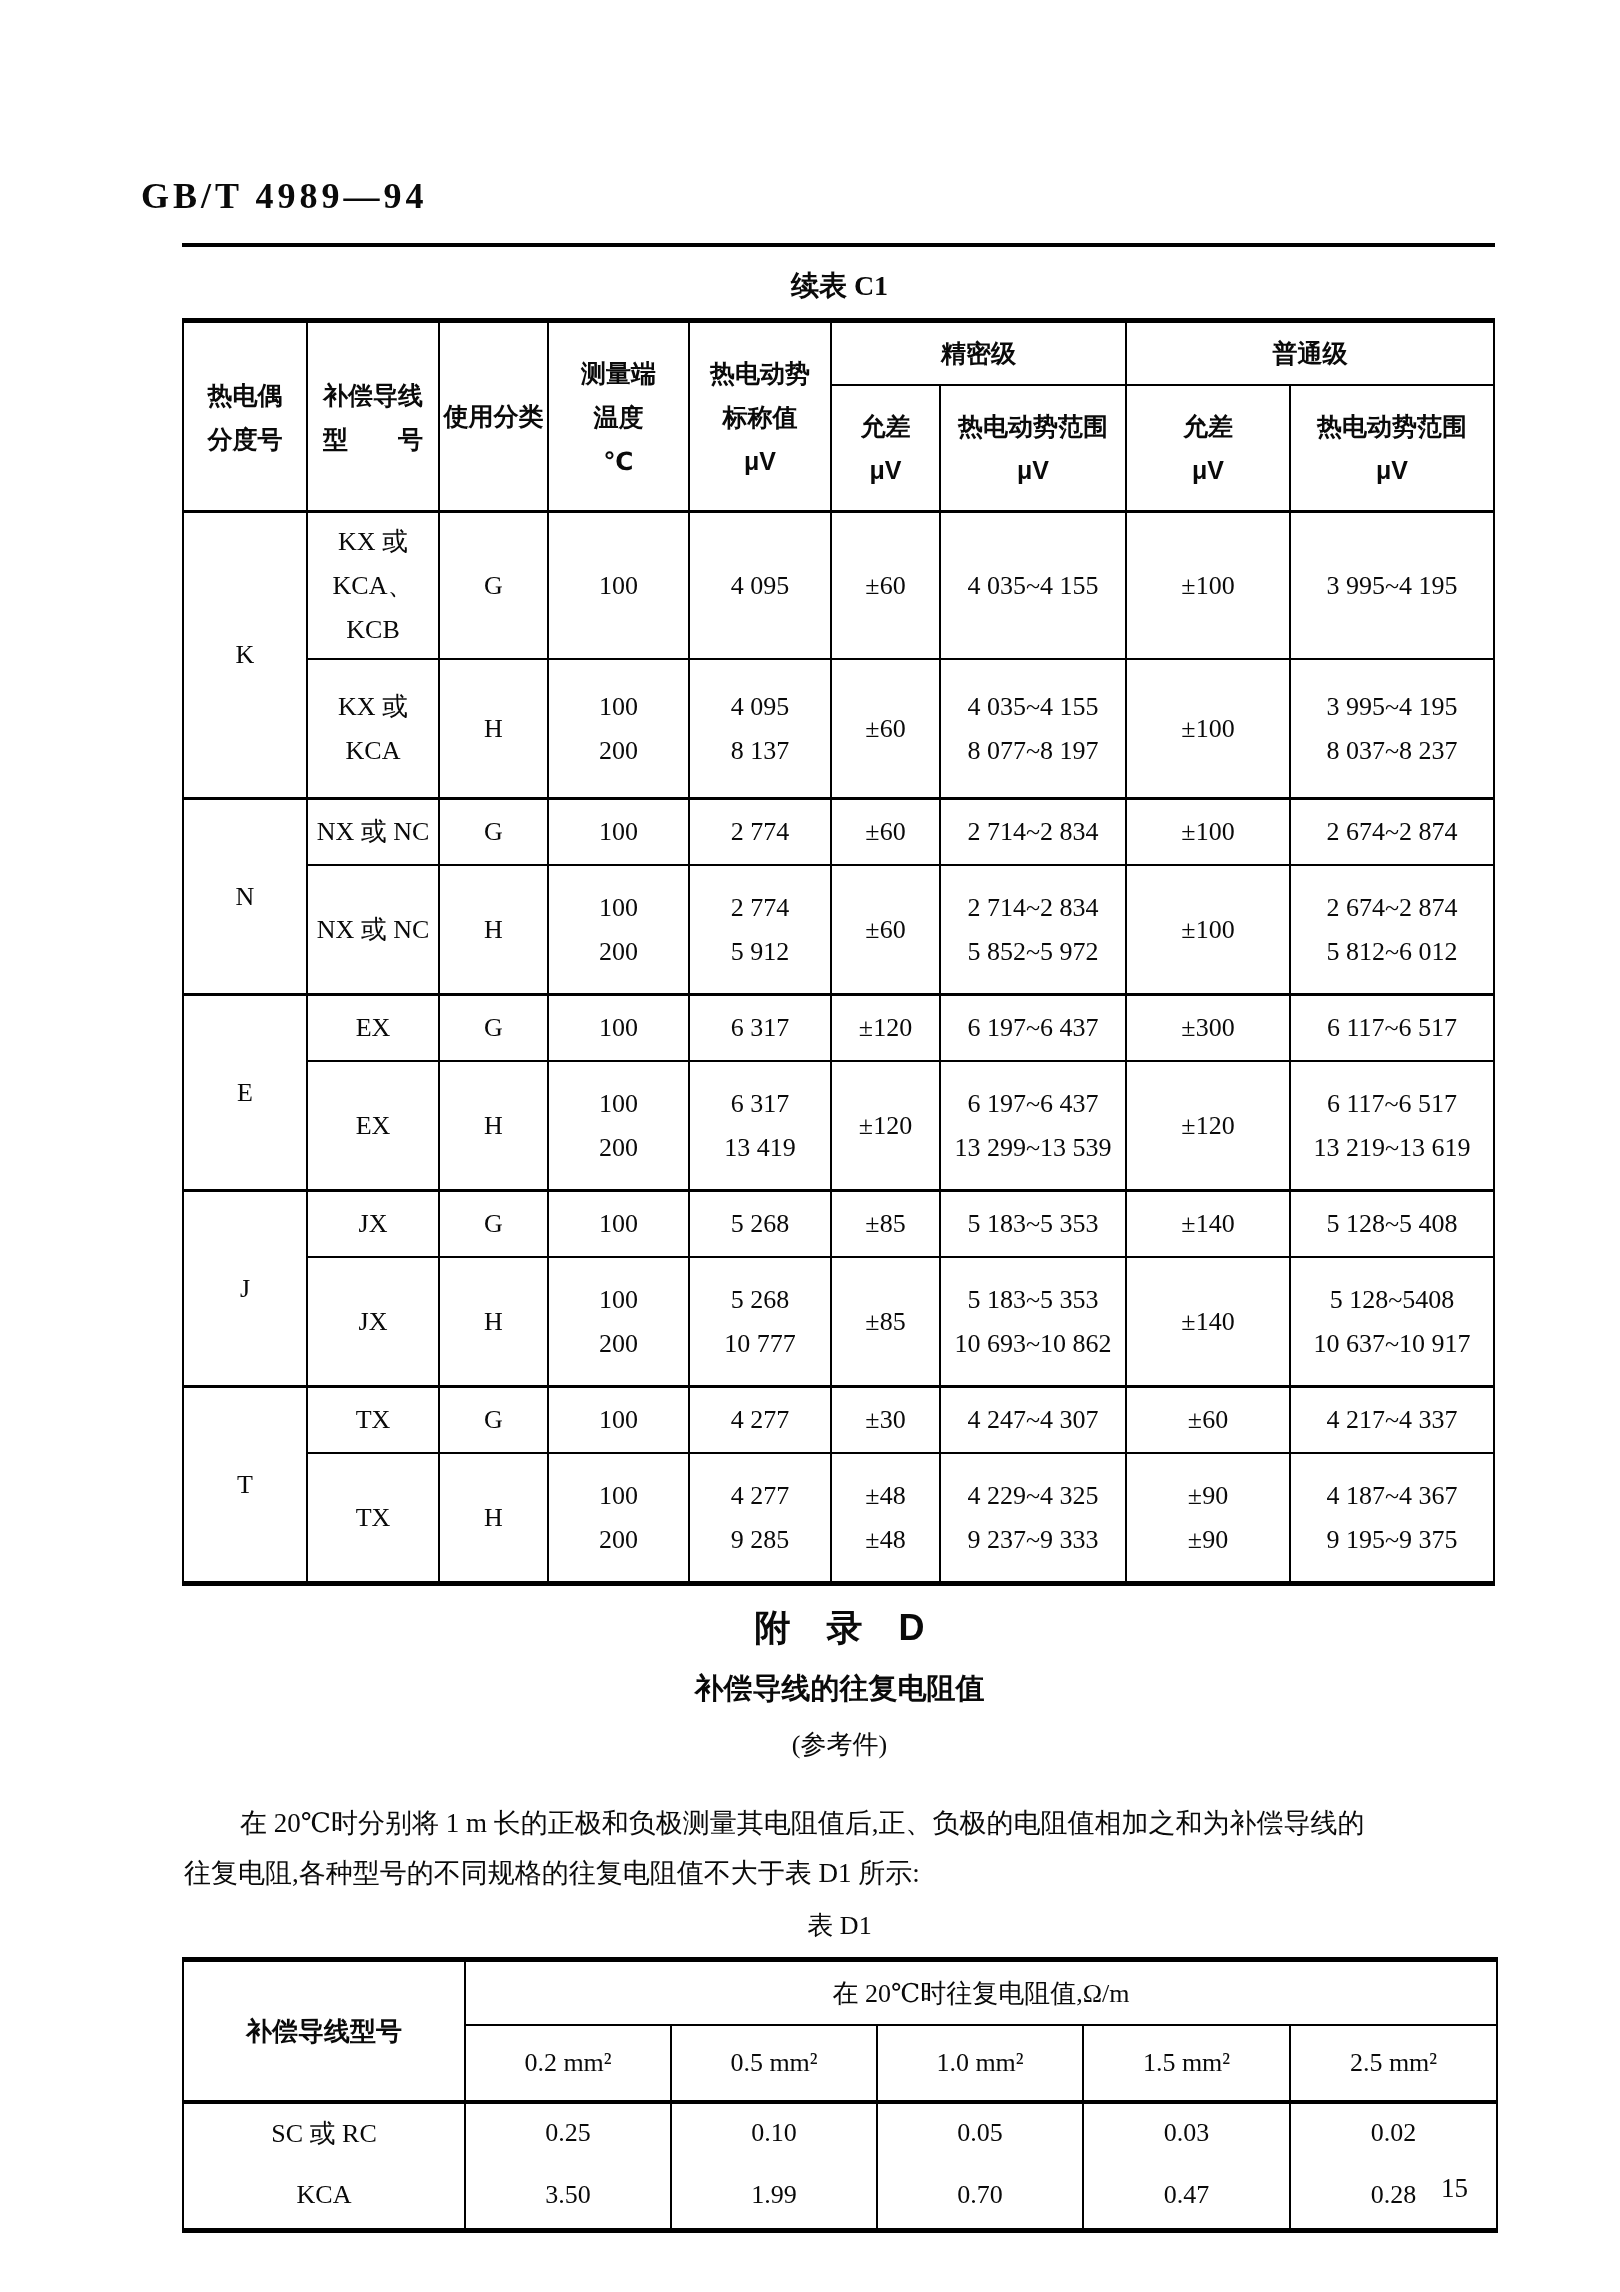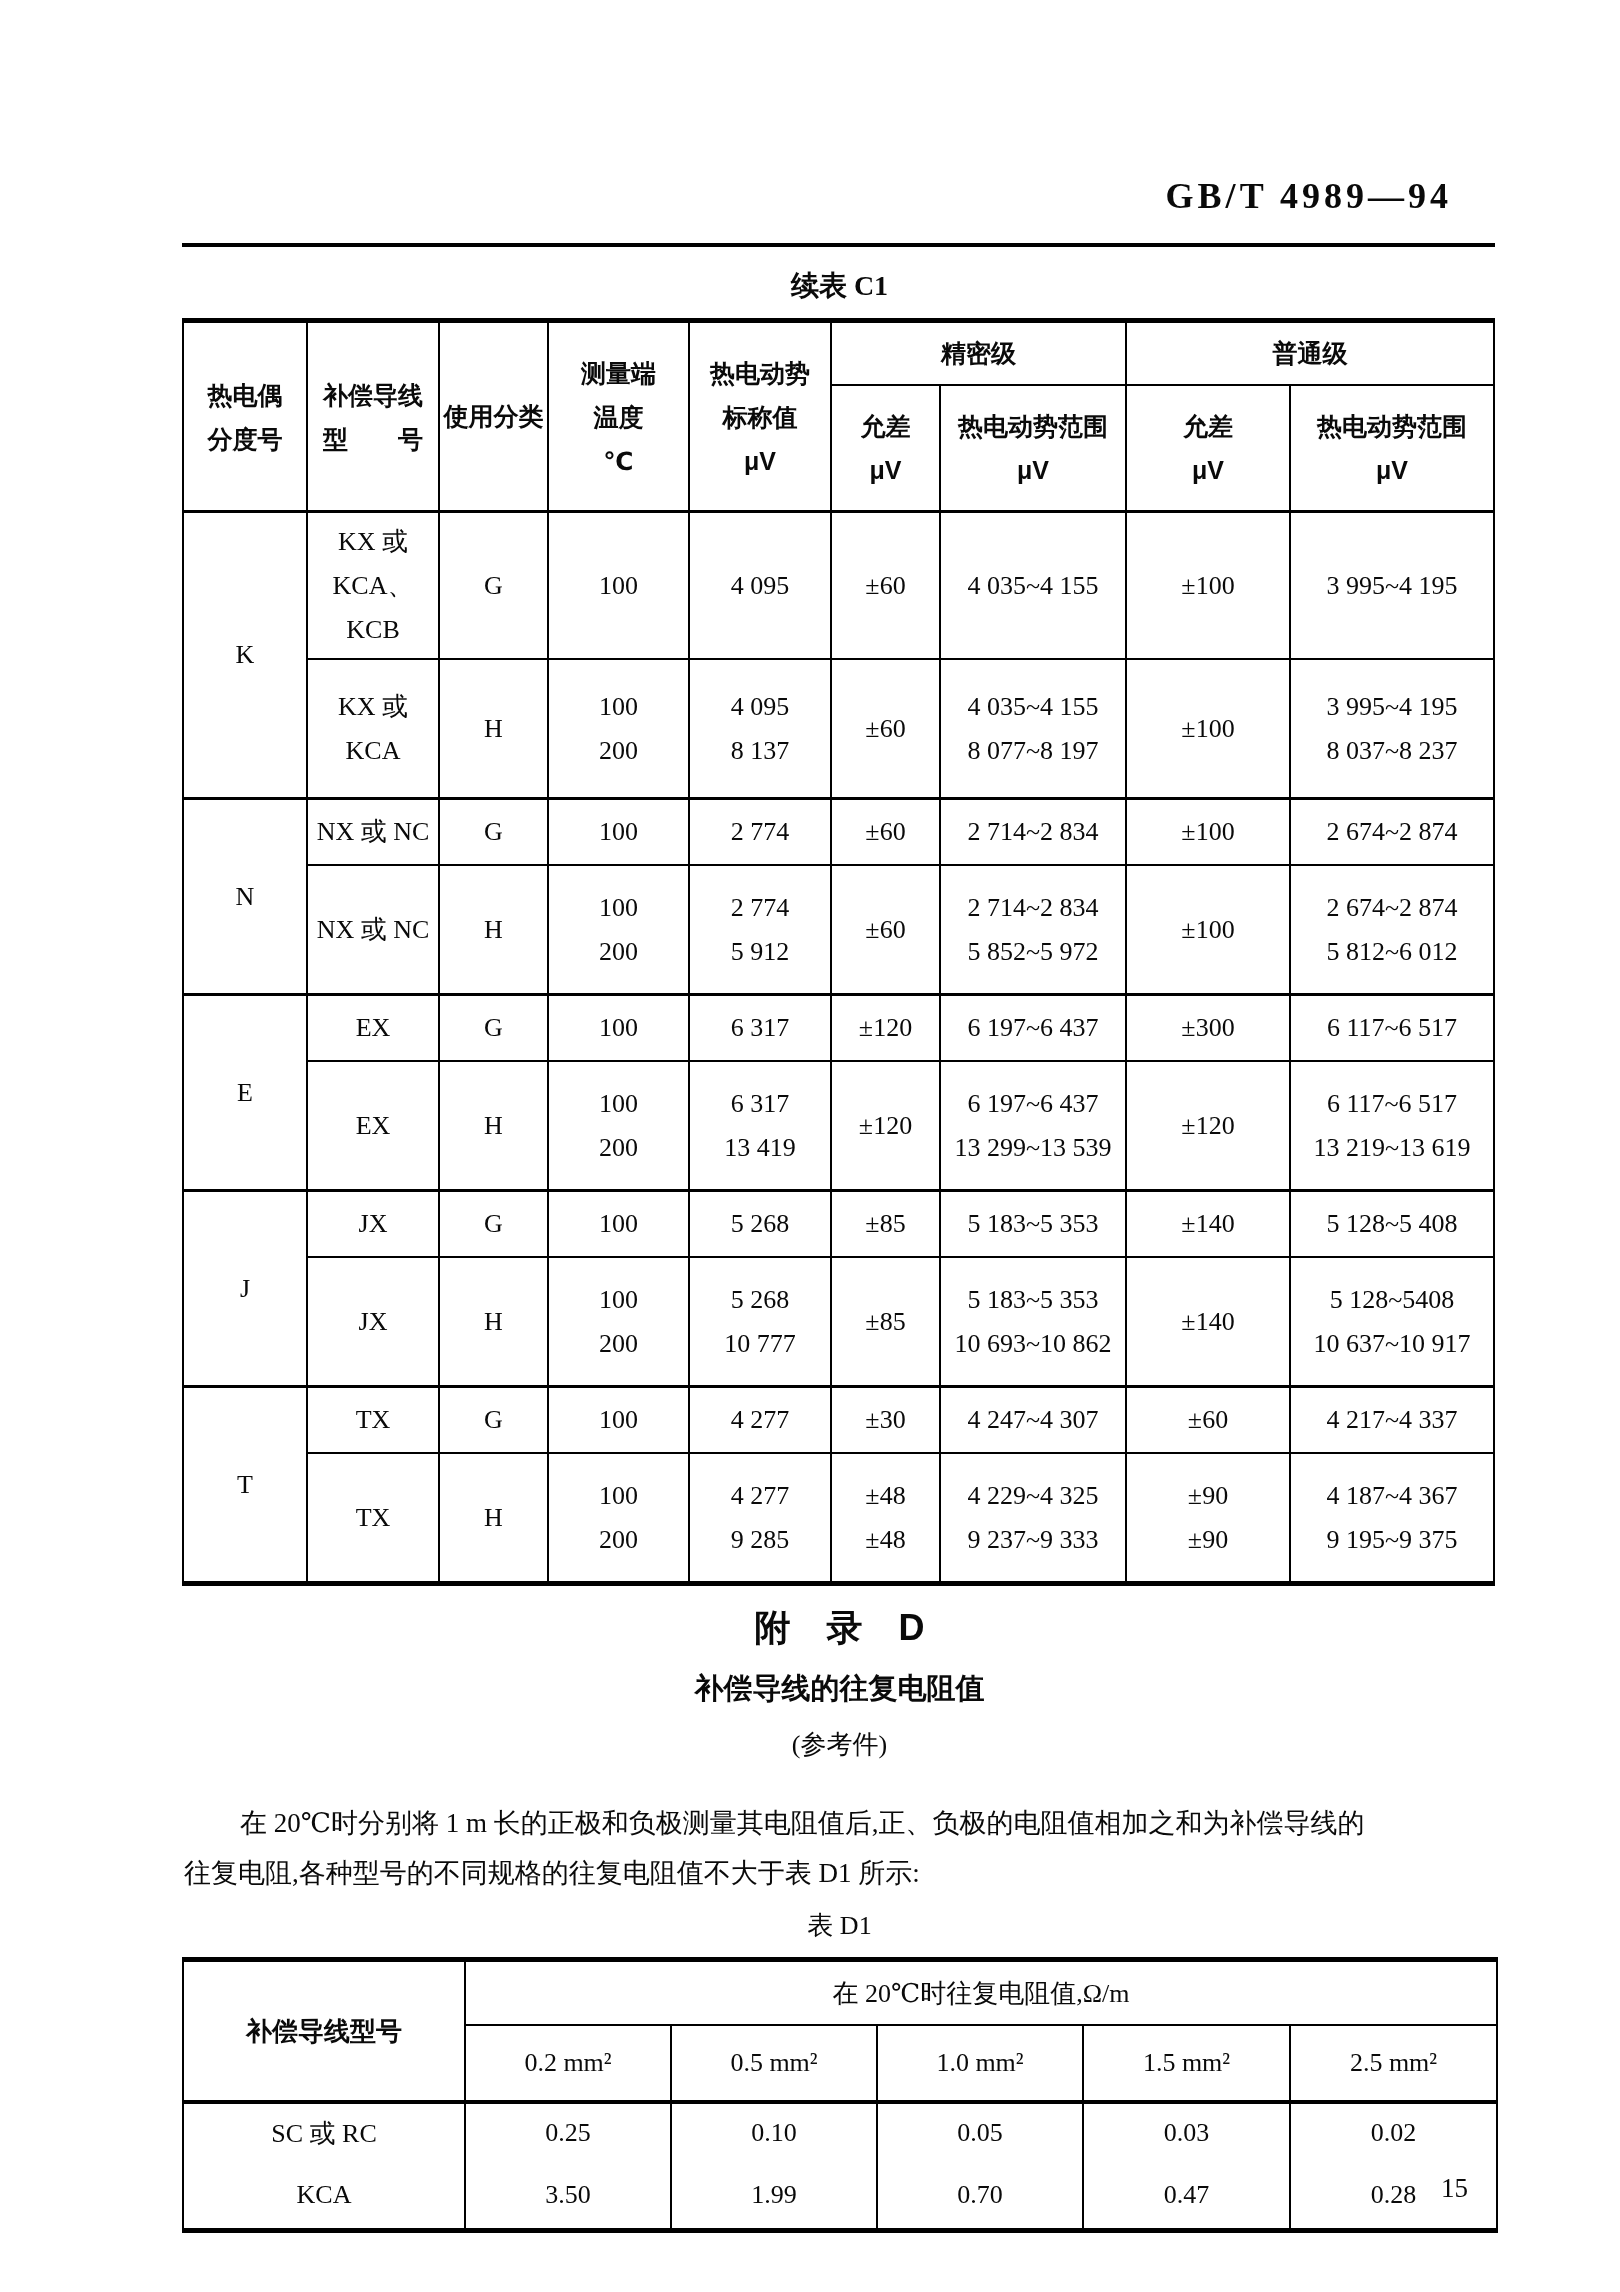--- a/index.html
+++ b/index.html
@@ -7,21 +7,21 @@
   .page{
     position:relative;
     width:1621px;height:2292px;
     background:#ffffff;
     color:#0a0a0a;
     font-family:"Liberation Serif","DejaVu Serif",serif;
     overflow:hidden;
   }
   .doc-number{
     position:absolute;top:175px;left:141px;width:1311px;
-    text-align:right;font-size:36px;font-weight:bold;letter-spacing:4px;
+    text-align:left;font-size:36px;font-weight:bold;letter-spacing:4px;
   }
   .top-rule{position:absolute;top:243px;left:182px;width:1313px;height:4px;background:#000;}
   .c1-caption{
     position:absolute;top:267px;left:184px;width:1311px;
     text-align:center;font-size:28px;font-weight:bold;
   }
   table.tc1{
     position:absolute;top:318px;left:182px;width:1313px;
     border-collapse:collapse;table-layout:fixed;
     text-align:center;font-size:26px;

